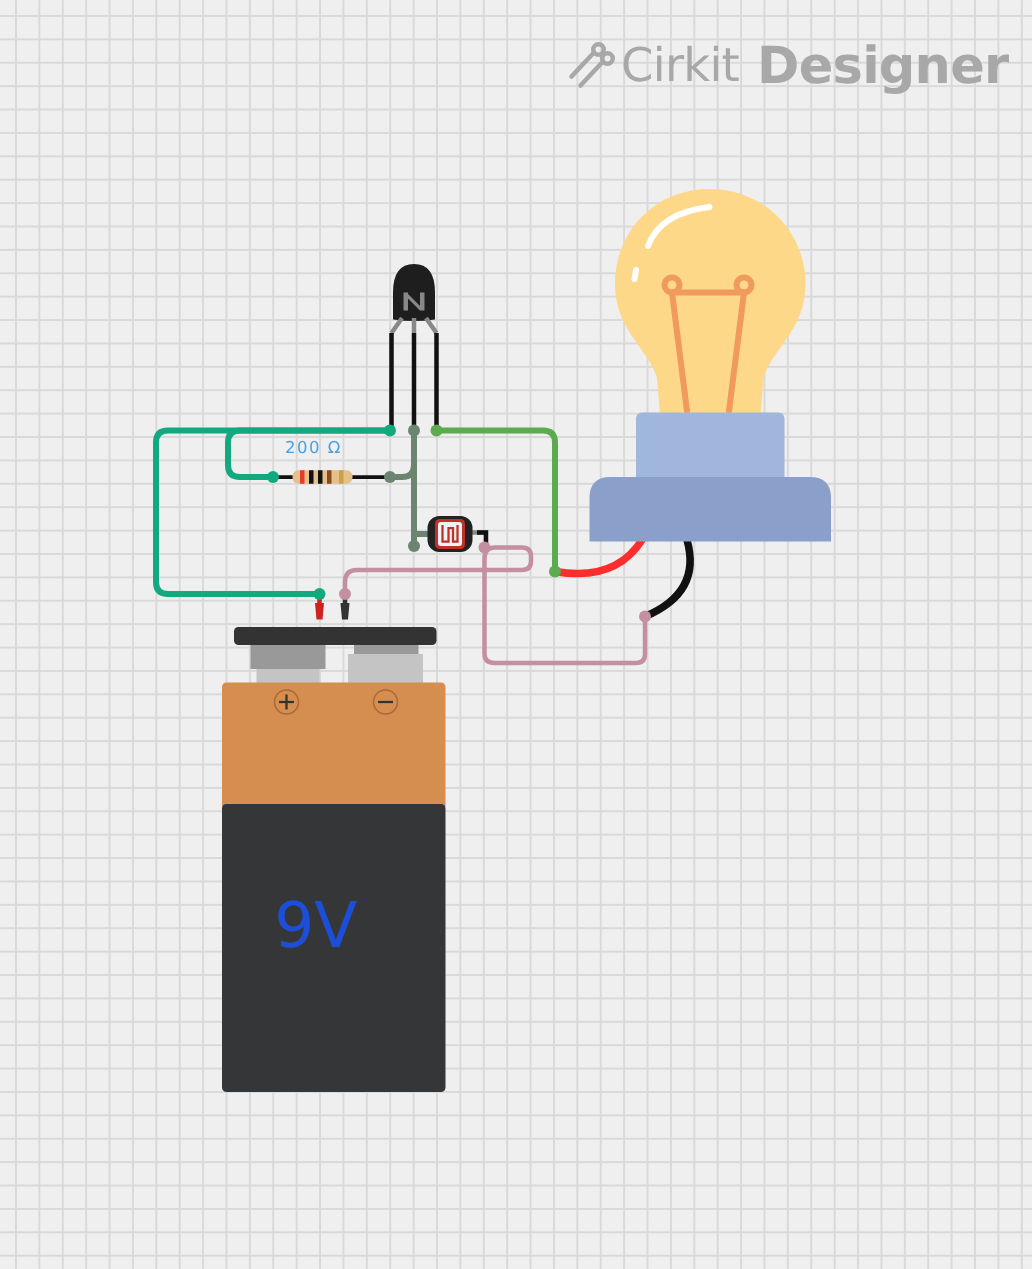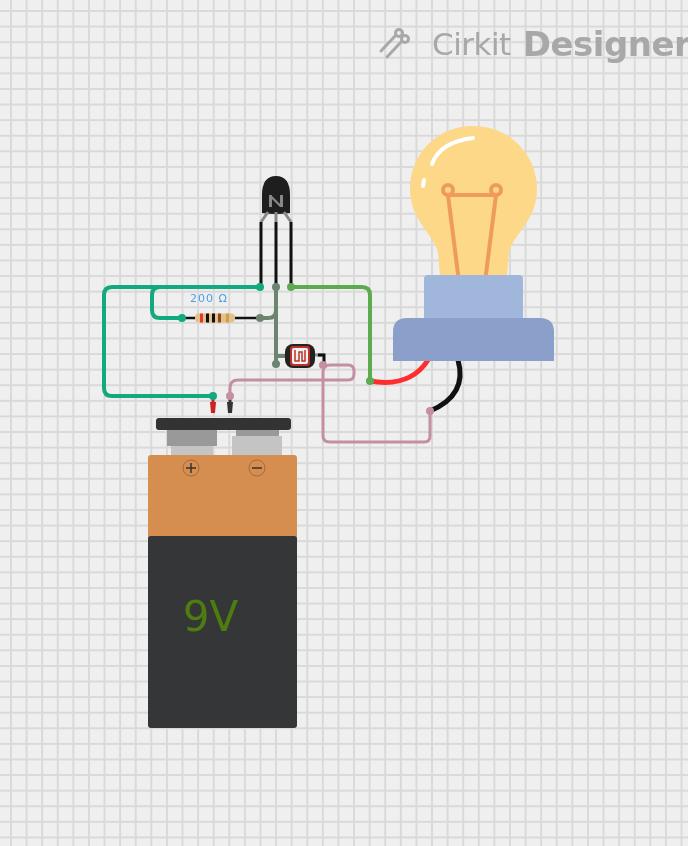--- a/index.html
+++ b/index.html
@@ -7,25 +7,25 @@
       width:688px; height:846px; overflow:hidden; position:relative;
       background-color:#efefef;
       background-image:
         linear-gradient(to right, #d9d9d9 1.5px, transparent 1.5px),
         linear-gradient(to bottom, #d9d9d9 1.5px, transparent 1.5px);
       background-size:15.6px 15.6px;
       background-position:10px 10px;
       font-family:"DejaVu Sans", sans-serif;
     }
     .logo { position:absolute; left:378px; top:24px; display:flex; align-items:center; color:#a8a8a8; }
-    .logo .l1 { font-family:"DejaVu Sans", sans-serif; font-size:31px; margin-left:20px; letter-spacing:-0.5px; }
+    .logo .l1 { font-family:"DejaVu Sans", sans-serif; font-size:31px; margin-left:2px; letter-spacing:-0.5px; }
     .logo .l2 { font-family:"DejaVu Sans", sans-serif; font-weight:bold; font-size:34px; margin-left:12px; letter-spacing:-0.5px;text-align:right; }
     svg.canvas { position:absolute; left:0; top:0; }
     .res-label { position:absolute; left:190px; top:292px; font-size:11px; color:#4a9fe0; letter-spacing:1px;text-align:center; }
-    .battery-label { position:absolute; left:148px; top:592px; width:125px; text-align:center; font-size:42px; color:#4d7c0f; font-family:"DejaVu Sans", sans-serif; }
+    .battery-label { position:absolute; left:148px; top:592px; width:125px; text-align:center; font-size:42px; color:#1d4ed8; font-family:"DejaVu Sans", sans-serif; }
   </style>
 </head>
 <body>
 
 <div class="logo">
   <svg width="34" height="34" viewBox="0 0 34 34">
     <g stroke="#a8a8a8" stroke-width="3" fill="none" stroke-linecap="round">
       <line x1="3" y1="24" x2="18" y2="8"></line>
       <line x1="9" y1="30" x2="24" y2="14"></line>
       <circle cx="21" cy="6" r="3.5"></circle>

